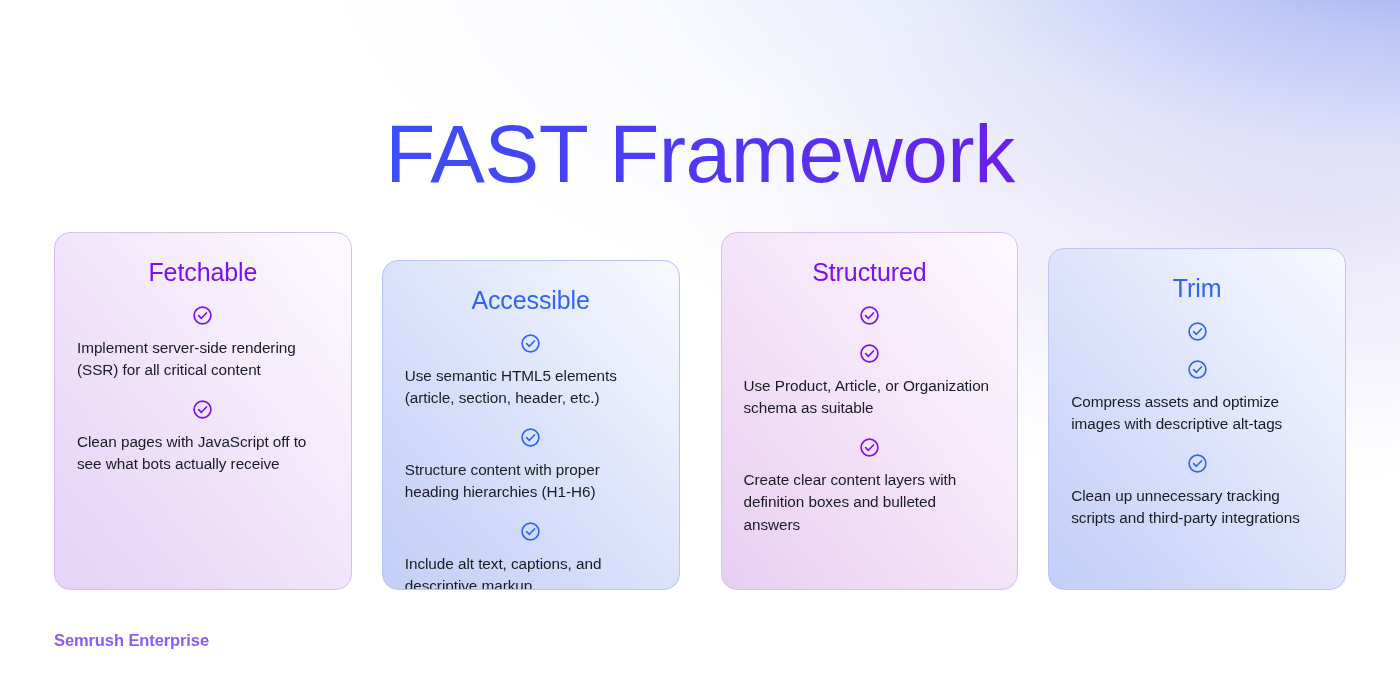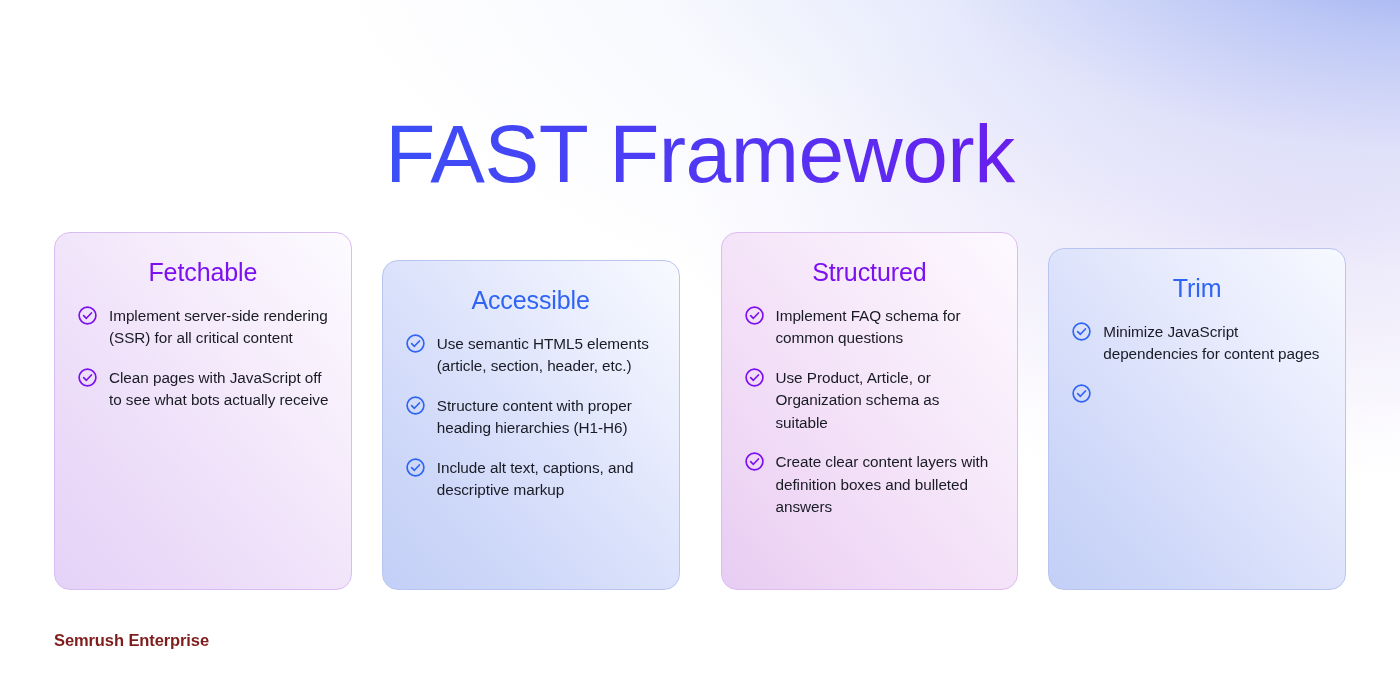--- a/index.html
+++ b/index.html
@@ -103,22 +103,23 @@
   .card-title.accent-blue   { color: #2f64f5; }
 
   .items {
     display: flex;
     flex-direction: column;
     gap: 17px;
   }
 
   .item {
     display: flex;
-    align-items: flex-start;
+    align-items: center;
     gap: 11px;
+    flex-direction: column;
   }
 
   .check-icon {
     flex: 0 0 auto;
     width: 21px;
     height: 21px;
     display: block;
   }
 
   .item-text {
@@ -128,21 +129,21 @@
     letter-spacing: -0.05px;
   }
 
   
   #footer {
     position: absolute;
     left: 54px;
     top: 631px;
     font-size: 16.5px;
     font-weight: 700;
-    color: #7f1d1d;
+    color: #8b5cf6;
     letter-spacing: -0.1px;
   }
 </style>
 </head>
 <body>
 
 <div id="bg-glow"></div>
 
 <div id="page">
 
@@ -195,21 +196,20 @@
         </div>
       </div>
       <div class="card pink">
         <div class="card-title accent-violet">Structured</div>
         <div class="items">
           <div class="item">
             <svg class="check-icon" viewBox="0 0 24 24">
               <circle cx="12" cy="12" r="9.6" fill="none" stroke="#7c10ef" stroke-width="1.9"></circle>
               <path d="M7.6 12.2 L10.7 15.2 L16.5 9.1" fill="none" stroke="#7c10ef" stroke-width="1.9" stroke-linecap="round" stroke-linejoin="round"></path>
             </svg>
-            <div class="item-text">Implement FAQ schema for common questions</div>
           </div>
           <div class="item">
             <svg class="check-icon" viewBox="0 0 24 24">
               <circle cx="12" cy="12" r="9.6" fill="none" stroke="#7c10ef" stroke-width="1.9"></circle>
               <path d="M7.6 12.2 L10.7 15.2 L16.5 9.1" fill="none" stroke="#7c10ef" stroke-width="1.9" stroke-linecap="round" stroke-linejoin="round"></path>
             </svg>
             <div class="item-text">Use Product, Article, or Organization schema as suitable</div>
           </div>
           <div class="item">
             <svg class="check-icon" viewBox="0 0 24 24">
@@ -221,27 +221,34 @@
         </div>
       </div>
       <div class="card indigo">
         <div class="card-title accent-blue">Trim</div>
         <div class="items">
           <div class="item">
             <svg class="check-icon" viewBox="0 0 24 24">
               <circle cx="12" cy="12" r="9.6" fill="none" stroke="#2f64f5" stroke-width="1.9"></circle>
               <path d="M7.6 12.2 L10.7 15.2 L16.5 9.1" fill="none" stroke="#2f64f5" stroke-width="1.9" stroke-linecap="round" stroke-linejoin="round"></path>
             </svg>
-            <div class="item-text">Minimize JavaScript dependencies for content pages</div>
-          </div>
-          <div class="item">
-            <svg class="check-icon" viewBox="0 0 24 24">
-              <circle cx="12" cy="12" r="9.6" fill="none" stroke="#2f64f5" stroke-width="1.9"></circle>
-              <path d="M7.6 12.2 L10.7 15.2 L16.5 9.1" fill="none" stroke="#2f64f5" stroke-width="1.9" stroke-linecap="round" stroke-linejoin="round"></path>
-            </svg>
+          </div>
+          <div class="item">
+            <svg class="check-icon" viewBox="0 0 24 24">
+              <circle cx="12" cy="12" r="9.6" fill="none" stroke="#2f64f5" stroke-width="1.9"></circle>
+              <path d="M7.6 12.2 L10.7 15.2 L16.5 9.1" fill="none" stroke="#2f64f5" stroke-width="1.9" stroke-linecap="round" stroke-linejoin="round"></path>
+            </svg>
+            <div class="item-text">Compress assets and optimize images with descriptive alt-tags</div>
+          </div>
+          <div class="item">
+            <svg class="check-icon" viewBox="0 0 24 24">
+              <circle cx="12" cy="12" r="9.6" fill="none" stroke="#2f64f5" stroke-width="1.9"></circle>
+              <path d="M7.6 12.2 L10.7 15.2 L16.5 9.1" fill="none" stroke="#2f64f5" stroke-width="1.9" stroke-linecap="round" stroke-linejoin="round"></path>
+            </svg>
+            <div class="item-text">Clean up unnecessary tracking scripts and third-party integrations</div>
           </div>
         </div>
       </div>
     </div>
 
   <div id="footer">Semrush Enterprise</div>
 
 </div>
 
 </body></html>

